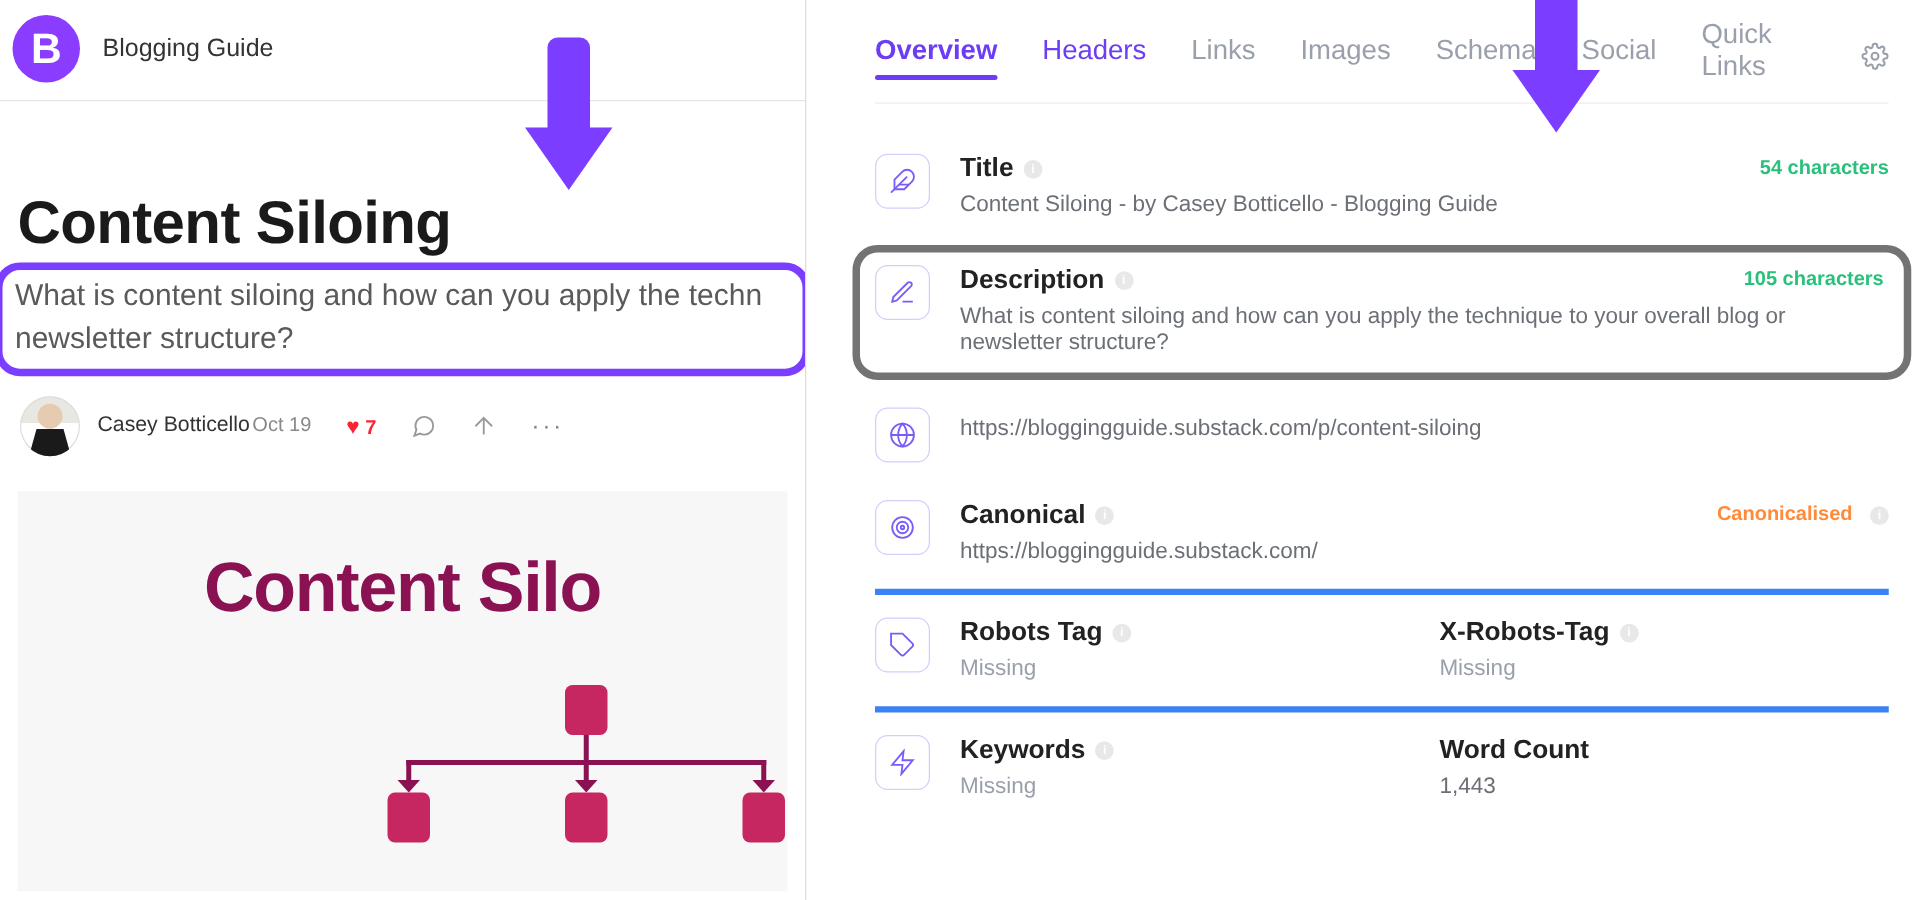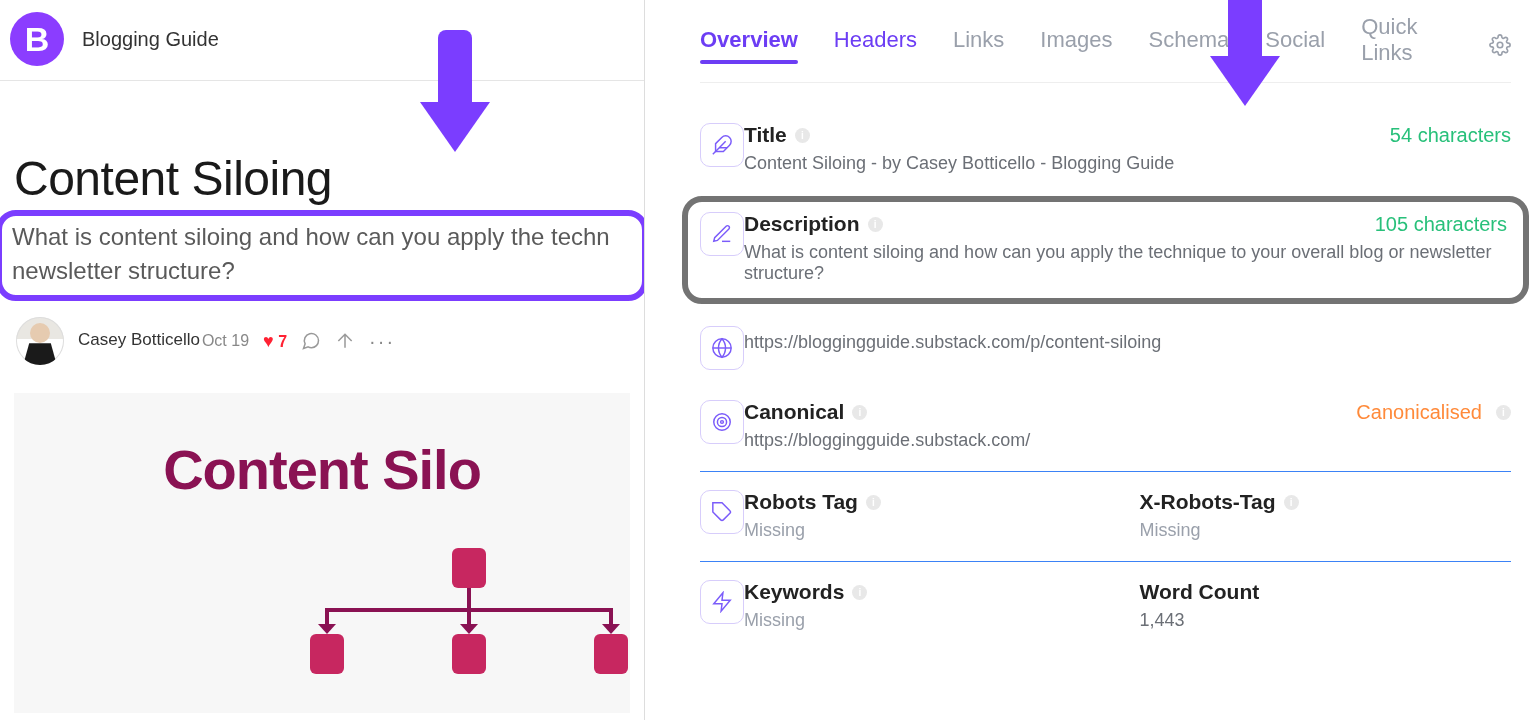--- a/index.html
+++ b/index.html
@@ -35,21 +35,21 @@
   }
   .logo-circle {
     width: 54px; height: 54px; border-radius: 50%;
     background: #8b3dff; color: #fff;
     display: flex; align-items: center; justify-content: center;
     font-weight: 900; font-size: 34px;
   }
   .pub-name { font-size: 20px; color: #333; text-align: right; }
 
   .post-title {
-    font-size: 48px; font-weight: 400;
+    font-size: 48px; font-weight: 700;
     padding: 70px 14px 4px 14px;
     letter-spacing: -0.5px;
   }
 
   .desc-box {
     border: 6px solid #7b3dff;
     border-radius: 20px;
     margin: 0 -4px;
     padding: 4px 10px 8px 10px;
   }
@@ -75,21 +75,21 @@
     background:#e6cbb0;
   }
   .avatar::after{
     content:""; position:absolute; bottom:-4px; left:6px;
     width:36px; height:26px;
     background:#1a1a1a;
     clip-path: polygon(20% 0, 80% 0, 100% 100%, 0 100%);
   }
   .author-meta { display:flex; flex-direction:row; gap:2px;}
   .author-name { font-size:17px; color:#333;}
-  .meta-row { display:flex; align-items:center; gap:14px; color:#888;}
+  .meta-row { display:flex; align-items:center; gap:28px; color:#888;}
   .meta-row .date { font-size:16px; }
   .heart { color:#f23; font-size:18px; }
   .likes { color:#f23; font-size:16px; font-weight:600;}
   .meta-icon { color:#888; }
 
   .hero {
     margin: 18px 14px 0 14px;
     height: 320px;
     background: #f7f7f7;
     position: relative;
@@ -121,39 +121,39 @@
   .tab.active { color:#6c3df4; font-weight:600;}
   .tab.active::after{
     content:""; position:absolute; left:0; right:0; bottom:-1px;
     height:4px; background:#6c3df4; border-radius:2px;
   }
   .tab.visible { color:#6c3df4; }
   .gear { margin-left:auto; color:#9aa0ab; cursor:pointer;}
 
   .cards { padding-top: 30px; }
   .card {
-    display:flex; padding: 10px 0 20px 0;
-  }
-  .card-border { border-bottom:1px solid #3b82f6; margin-bottom:8px;}
+    display:flex; gap:24px; padding: 10px 0 20px 0;
+  }
+  .card-border { border-bottom:5px solid #3b82f6; margin-bottom:8px;}
   .card-icon {
     width:44px; height:44px; border:1px solid #d7cdfb;
     border-radius:10px; flex-shrink:0;
     display:flex; align-items:center; justify-content:center;
     color:#7b5cfa;
   }
   .card-body { flex:1; min-width:0;}
   .card-head { display:flex; align-items:center; gap:8px;}
   .card-title { font-size:21px; font-weight:700; color:#222;}
   .info-dot {
     width:15px; height:15px; border-radius:50%;
     background:#e8e8e8; display:inline-flex;
     align-items:center; justify-content:center;
     font-size:10px; color:#fff; font-weight:700;
   }
-  .card-badge { margin-left:auto; font-size:20px; font-weight:400;}
+  .card-badge { margin-left:auto; font-size:16px; font-weight:700;}
   .badge-green { color:#28c07a;}
   .badge-orange { color:#ff8a3a;}
   .card-value { font-size:18px; color:#6b6f76; margin-top:6px; }
   .muted { color:#9aa0ab;}
   .two-col { display:flex; gap:24px;}
   .two-col > div { flex:1;}
 
   .highlight-card {
     border:6px solid #737373;
     border-radius:20px;

